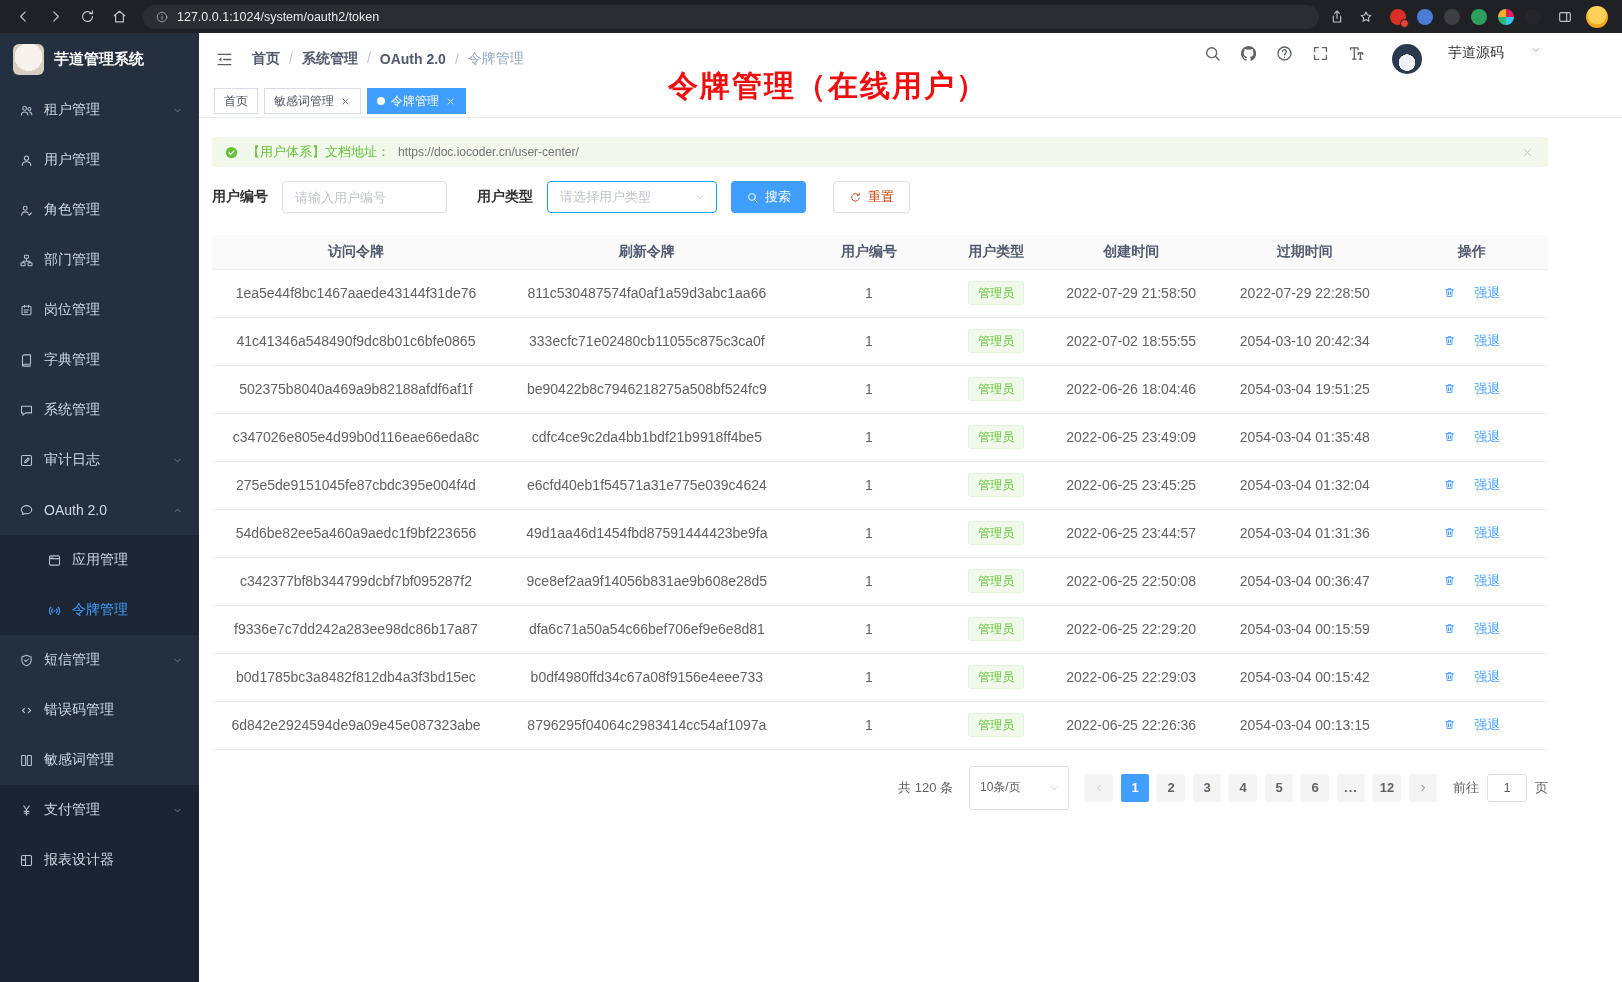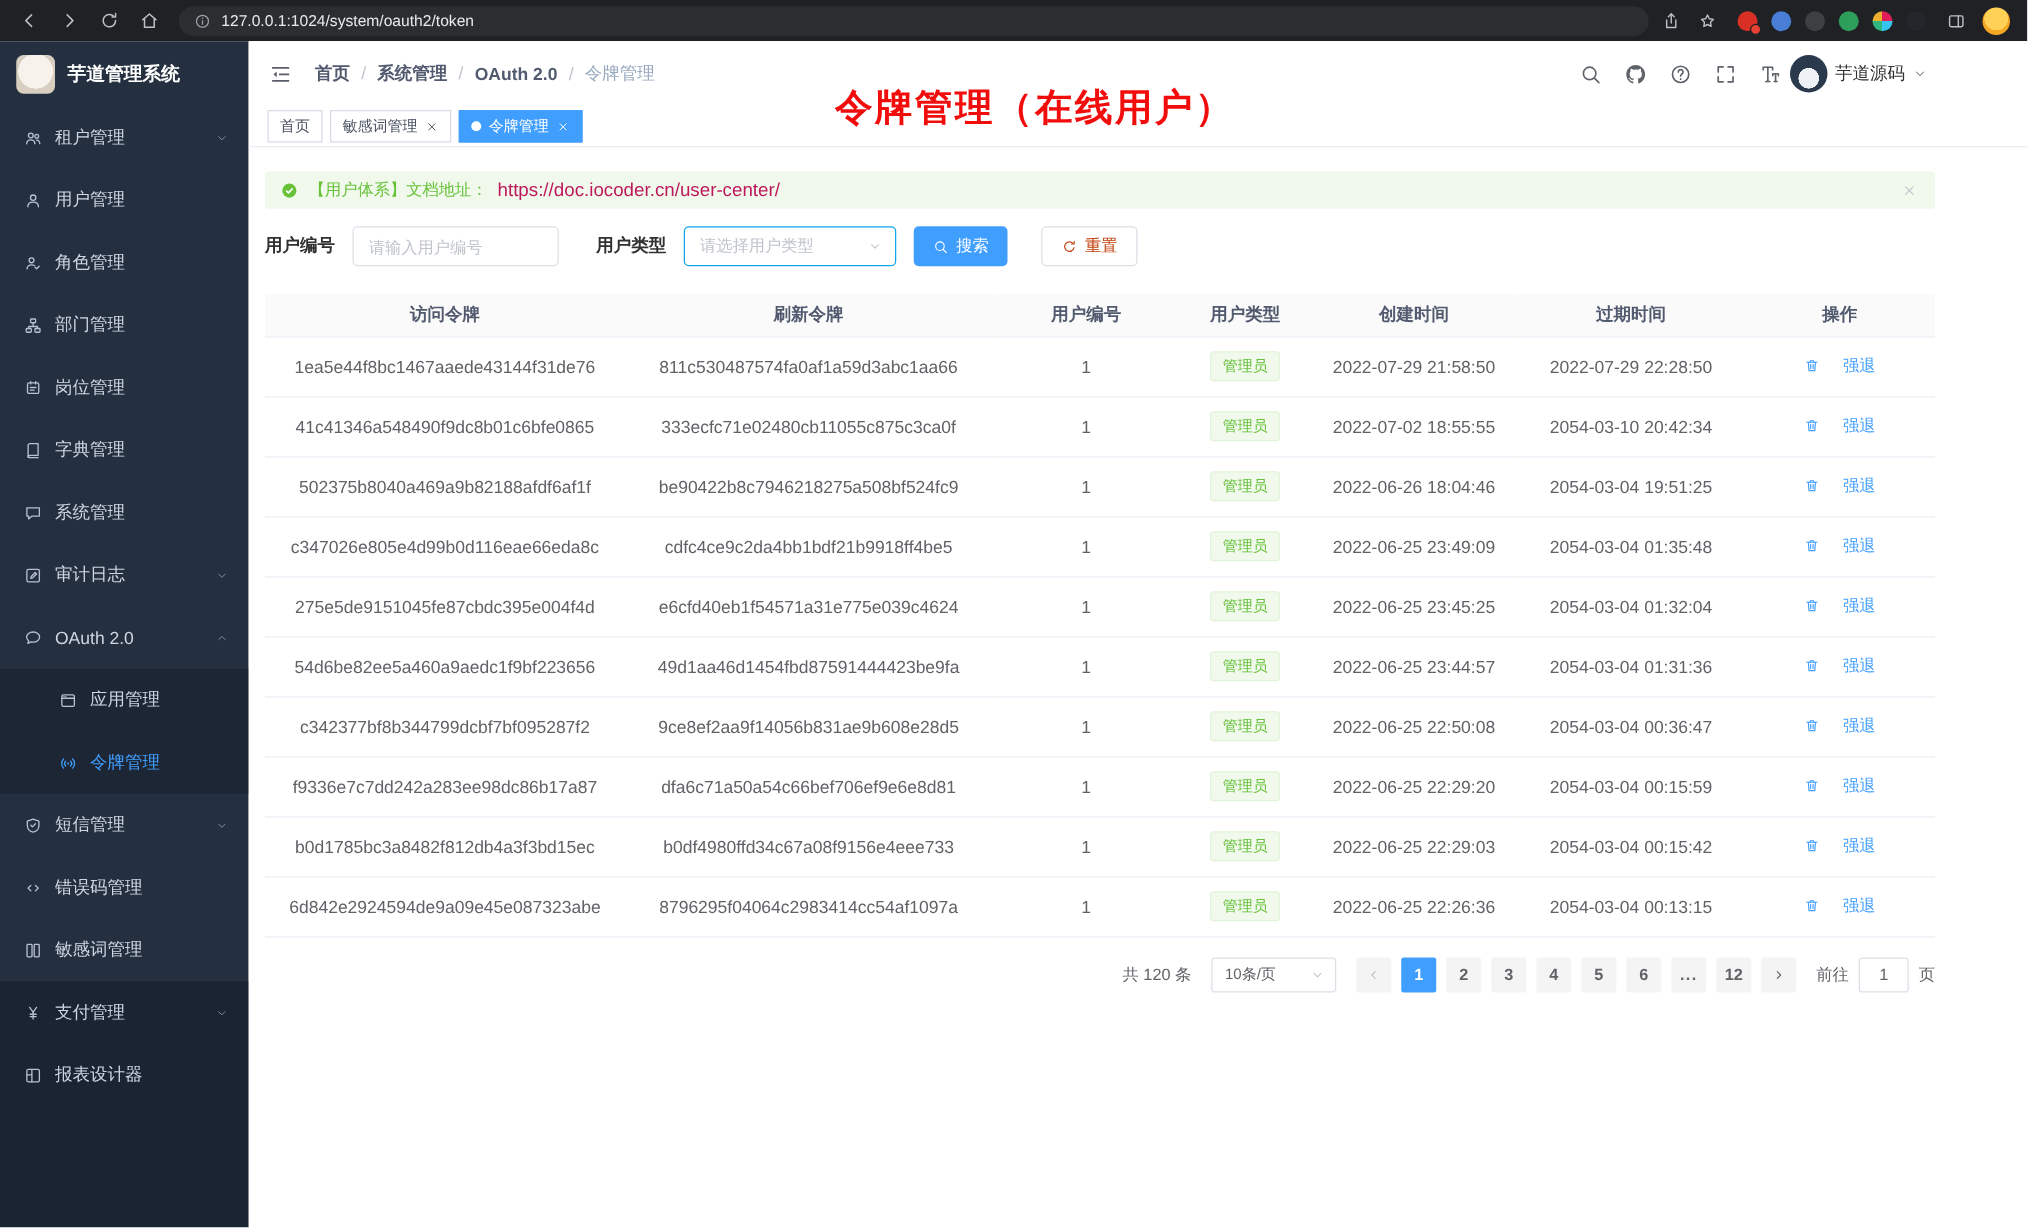--- a/index.html
+++ b/index.html
@@ -41,41 +41,41 @@
 
 .main{flex:1;display:flex;flex-direction:column;background:#fff;min-width:0}
 
 
 .topbar{height:52px;display:flex;align-items:center;padding:0 80px 0 16px;background:#fff}
 .hamburger{width:19px;height:19px;color:#5a5e66;cursor:pointer}
 .breadcrumb{margin-left:18px;display:flex;align-items:center;font-size:14px;color:#515a6e;font-weight:600}
 .crumb{cursor:pointer}
 .crumb:not(:last-child)::after{content:"/";margin:0 9px;color:#c0c4cc;font-weight:400}
 .crumb:last-child{color:#97a8be;font-weight:400;cursor:default}
-.topbar-right{margin-left:auto;display:flex;align-items:center;gap:6px}
+.topbar-right{margin-left:auto;display:flex;align-items:flex-start;gap:26px}
 .tools{display:flex;align-items:center;gap:17px}
 .tools .ic{width:19px;height:19px;color:#5f646b;cursor:pointer}
 .avatar{width:30px;height:30px;border-radius:50%;background:radial-gradient(circle at 50% 62%,#eef2f7 0 34%,#2a3a4c 35%);cursor:pointer}
 .username{font-size:14px;color:#303133;cursor:pointer}
 .caret{width:12px;height:12px;color:#8a8f99;cursor:pointer}
 
 
 .tabsbar{height:33px;display:flex;align-items:center;gap:6px;padding:0 15px;background:#fff;border-bottom:1px solid #e8ebf0}
 .tag{height:26px;display:inline-flex;align-items:center;gap:6px;padding:0 9px;border:1px solid #d8dce5;background:#fff;font-size:12px;color:#495060;cursor:pointer;white-space:nowrap}
 .tag-dot{display:none}
 .tag.active{background:#409eff;border-color:#409eff;color:#fff}
 .tag.active .tag-dot{display:inline-block;width:8px;height:8px;border-radius:50%;background:#fff}
 .tag-close{width:11px;height:11px;color:inherit}
 
 
 .content{flex:1;padding:19px 74px 0 13px;background:#fff;overflow:hidden}
 .alert{height:30px;background:#f0f9eb;border-radius:3px;display:flex;align-items:center;gap:8px;padding:0 12px;position:relative}
 .alert-check{width:15px;height:15px;color:#67c23a}
 .alert-text{font-size:13px;color:#67c23a}
-.alert-link{font-size:15px;color:#be185d;text-decoration:none;cursor:pointer}
+.alert-link{font-size:12px;color:#737373;text-decoration:none;cursor:pointer}
 .alert-close{width:13px;height:13px;color:#c0c4cc;position:absolute;right:14px;cursor:pointer}
 
 .filters{margin-top:14px;display:flex;align-items:center}
 .f-label{font-size:14px;font-weight:700;color:#303133;margin-right:14px;white-space:nowrap}
 .lbl2{margin-left:30px}
 .f-input{width:165px;height:32px;border:1px solid #dcdfe6;border-radius:4px;padding:0 12px;font-size:13px;color:#606266;outline:none;font-family:inherit}
 .f-input::placeholder{color:#bfc4cc}
 .f-select{width:170px;height:32px;border:1px solid #0ea5e9;border-radius:4px;display:flex;align-items:center;justify-content:space-between;padding:0 10px 0 12px;cursor:pointer;background:#fff}
 .f-placeholder{font-size:13px;color:#bfc4cc}
 .sel-caret{width:12px;height:12px;color:#c0c4cc}
@@ -86,21 +86,21 @@
 
 .tokens-table{width:100%;margin-top:22px;border-collapse:collapse;table-layout:fixed}
 .tokens-table th{height:34px;background:#fafafa;font-size:14px;font-weight:700;color:#515a6e;border-bottom:1px solid #ebeef5;text-align:center;white-space:nowrap}
 .tokens-table td{height:48px;text-align:center;font-size:14px;color:#606266;border-bottom:1px solid #ebeef5;overflow:hidden;text-overflow:ellipsis;white-space:nowrap}
 .badge{display:inline-block;padding:0 9px;height:24px;line-height:22px;background:#f0f9eb;border:1px solid #e1f3d8;color:#67c23a;border-radius:3px;font-size:12px}
 .action-link{display:inline-flex;align-items:center;gap:18px;color:#409eff;font-size:13px;cursor:pointer;text-decoration:none}
 .action-link .ic{width:13px;height:13px}
 
 .pagination{margin-top:16px;display:flex;align-items:center;justify-content:flex-end;font-size:13px;color:#606266}
 .pg-total{margin-right:16px;white-space:nowrap}
-.pg-size{width:100px;height:28px;border:1px solid #dcdfe6;border-radius:3px;display:flex;align-items:center;justify-content:space-between;padding:0 8px 0 10px;font-size:12px;color:#606266;margin-right:16px;background:#fff;cursor:pointer;white-space:nowrap}
+.pg-size{width:100px;height:44px;border:1px solid #dcdfe6;border-radius:3px;display:flex;align-items:center;justify-content:space-between;padding:0 8px 0 10px;font-size:12px;color:#606266;margin-right:16px;background:#fff;cursor:pointer;white-space:nowrap}
 .pg-btn{min-width:28px;height:28px;border:none;background:#f4f4f5;border-radius:2px;display:inline-flex;align-items:center;justify-content:center;font-size:13px;color:#606266;cursor:pointer;font-family:inherit;font-weight:600;padding:0 4px}
 .pg-ic{width:12px;height:12px}
 .pg-prev{margin-right:8px}
 .pg-next{margin-left:8px}
 .pg-prev.disabled{color:#c0c4cc;cursor:default}
 .pg-pages{display:flex;gap:8px}
 .page.active{background:#409eff;color:#fff}
 .page.ellipsis{letter-spacing:1px;font-weight:700}
 .pg-goto-label{white-space:nowrap}
 .ml16{margin-left:16px;margin-right:8px}

